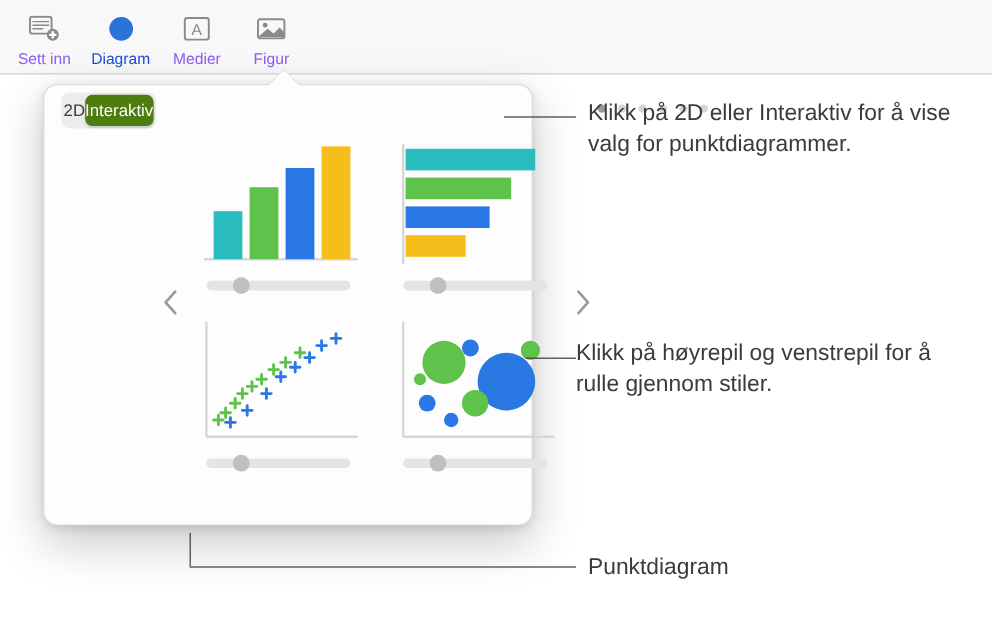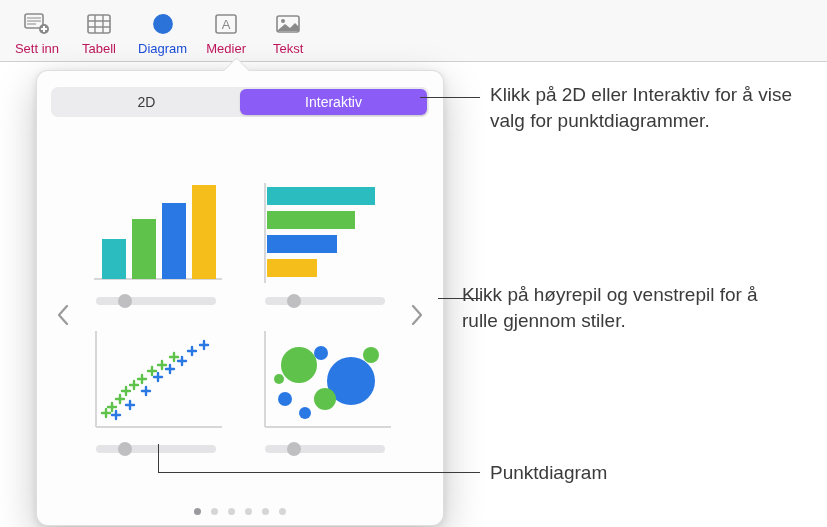--- a/index.html
+++ b/index.html
@@ -30,39 +30,39 @@
       min-width: 62px;
     }
     .toolbar-item .tool-icon {
       height: 30px;
       display: flex;
       align-items: center;
       justify-content: center;
     }
     .toolbar-item .tool-label {
       font-size: 13px;
-      color: #be185d;
+      color: #8b5cf6;
       margin-top: 2px;
     }
     .toolbar-item.active .tool-icon svg * { fill: #2b73d9; stroke: #2b73d9; }
     .toolbar-item.active .tool-label { color: #1d4ed8; }
     
     .popover {
       position: absolute;
       top: 70px;
       left: 36px;
       width: 408px;
-      height: 456px;
+      height: 368px;
       background: #fdfdfd;
       border: 1px solid rgba(0,0,0,0.12);
       border-radius: 12px;
       box-shadow: 0 14px 40px rgba(0,0,0,0.22), 0 2px 8px rgba(0,0,0,0.1);
-      padding: 16px 14px 10px 14px;
-      display: flex;
-      flex-direction: column;
+      padding: 6px 14px 10px 14px;
+      display: flex;
+      flex-direction: row;
     }
     .popover::before {
       content: "";
       position: absolute;
       top: -10px;
       left: 190px;
       width: 18px;
       height: 18px;
       background: #fdfdfd;
       border-left: 1px solid rgba(0,0,0,0.12);
@@ -89,21 +89,21 @@
       cursor: pointer;
       position: relative;
     }
     .seg-item:not(:last-child)::after {
       content:"";
       position:absolute;
       right:-1px; top:4px; bottom:4px;
       width:1px; background:#cfcfd1;
     }
     .seg-item.active {
-      background: #8b5cf6;
+      background: #4d7c0f;
       color: #fff;
       box-shadow: 0 1px 2px rgba(0,0,0,0.15);
     }
     .seg-item.active::after { display:none; }
     
     .chart-grid-wrap {
       flex: 1;
       display: flex;
       align-items: center;
       position: relative;
@@ -197,29 +197,20 @@
       <svg width="26" height="22" viewBox="0 0 26 22">
           <rect x="1" y="1" width="18" height="14" rx="2" fill="none" stroke="#8a8a8a" stroke-width="1.6"></rect>
           <circle cx="20" cy="16" r="5" fill="#8a8a8a"></circle>
           <rect x="19" y="13" width="2" height="6" fill="#fff"></rect>
           <rect x="17" y="15" width="6" height="2" fill="#fff"></rect>
           <path d="M3 5 H17 M3 8 H17 M3 11 H12" stroke="#8a8a8a" stroke-width="1.2"></path>
         </svg>
     </span>
     <span class="tool-label">Sett inn</span>
   </div>
-  <div class="toolbar-item">
-    <span class="tool-icon">
-      <svg width="26" height="22" viewBox="0 0 26 22">
-          <rect x="2" y="2" width="22" height="18" rx="2" fill="none" stroke="#8a8a8a" stroke-width="1.6"></rect>
-          <path d="M2 8 H24 M2 14 H24 M9 2 V20 M17 2 V20" stroke="#8a8a8a" stroke-width="1.4"></path>
-        </svg>
-    </span>
-    <span class="tool-label">Tabell</span>
-  </div>
   <div class="toolbar-item active">
     <span class="tool-icon">
       <svg width="26" height="24" viewBox="0 0 26 24">
           <circle cx="13" cy="12" r="9" fill="none" stroke="#2b73d9" stroke-width="1.8"></circle>
           <path d="M13 12 L13 3 A9 9 0 0 1 21 8 Z" fill="#2b73d9"></path>
         </svg>
     </span>
     <span class="tool-label">Diagram</span>
   </div>
   <div class="toolbar-item">
@@ -232,21 +223,21 @@
     <span class="tool-label">Medier</span>
   </div>
   <div class="toolbar-item">
     <span class="tool-icon">
       <svg width="26" height="22" viewBox="0 0 26 22">
           <rect x="2" y="3" width="22" height="16" rx="2" fill="none" stroke="#8a8a8a" stroke-width="1.6"></rect>
           <circle cx="8" cy="8" r="2" fill="#8a8a8a"></circle>
           <path d="M3 17 L10 11 L15 15 L20 10 L24 14 V18 H3 Z" fill="#8a8a8a"></path>
         </svg>
     </span>
-    <span class="tool-label">Tekst</span>
+    <span class="tool-label">Figur</span>
   </div>
 </div>
 
 <div class="popover">
   <div class="seg-control">
     <div class="seg-item">2D</div>
     <div class="seg-item active">Interaktiv</div>
   </div>
 
   <div class="chart-grid-wrap">
@@ -357,18 +348,18 @@
     <div class="dot"></div>
     <div class="dot"></div>
   </div>
 </div>
 
 <div class="annotations">
   <div class="anno-line" style="left:420px; top:97px; width:60px;"></div>
   <div class="anno-text" style="left:490px; top:82px;">Klikk på 2D eller Interaktiv for å vise valg for punktdiagrammer.</div>
 
   <div class="anno-line" style="left:438px; top:298px; width:42px;"></div>
-  <div class="anno-text" style="left:462px; top:282px;">Klikk på høyrepil og venstrepil for å rulle gjennom stiler.</div>
+  <div class="anno-text" style="left:480px; top:282px;">Klikk på høyrepil og venstrepil for å rulle gjennom stiler.</div>
 
   <div class="anno-line" style="left:158px; top:444px; width:1px; height:28px;"></div>
   <div class="anno-line" style="left:158px; top:472px; width:322px;"></div>
   <div class="anno-text" style="left:490px; top:460px;text-align:center;">Punktdiagram</div>
 </div>
 
 </body></html>

